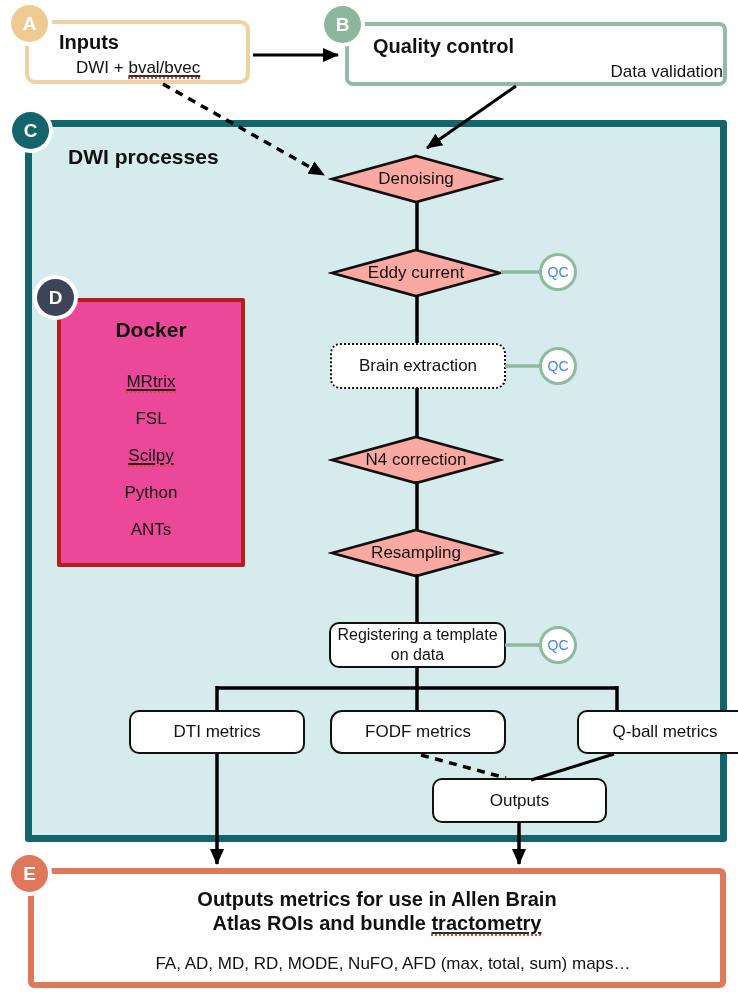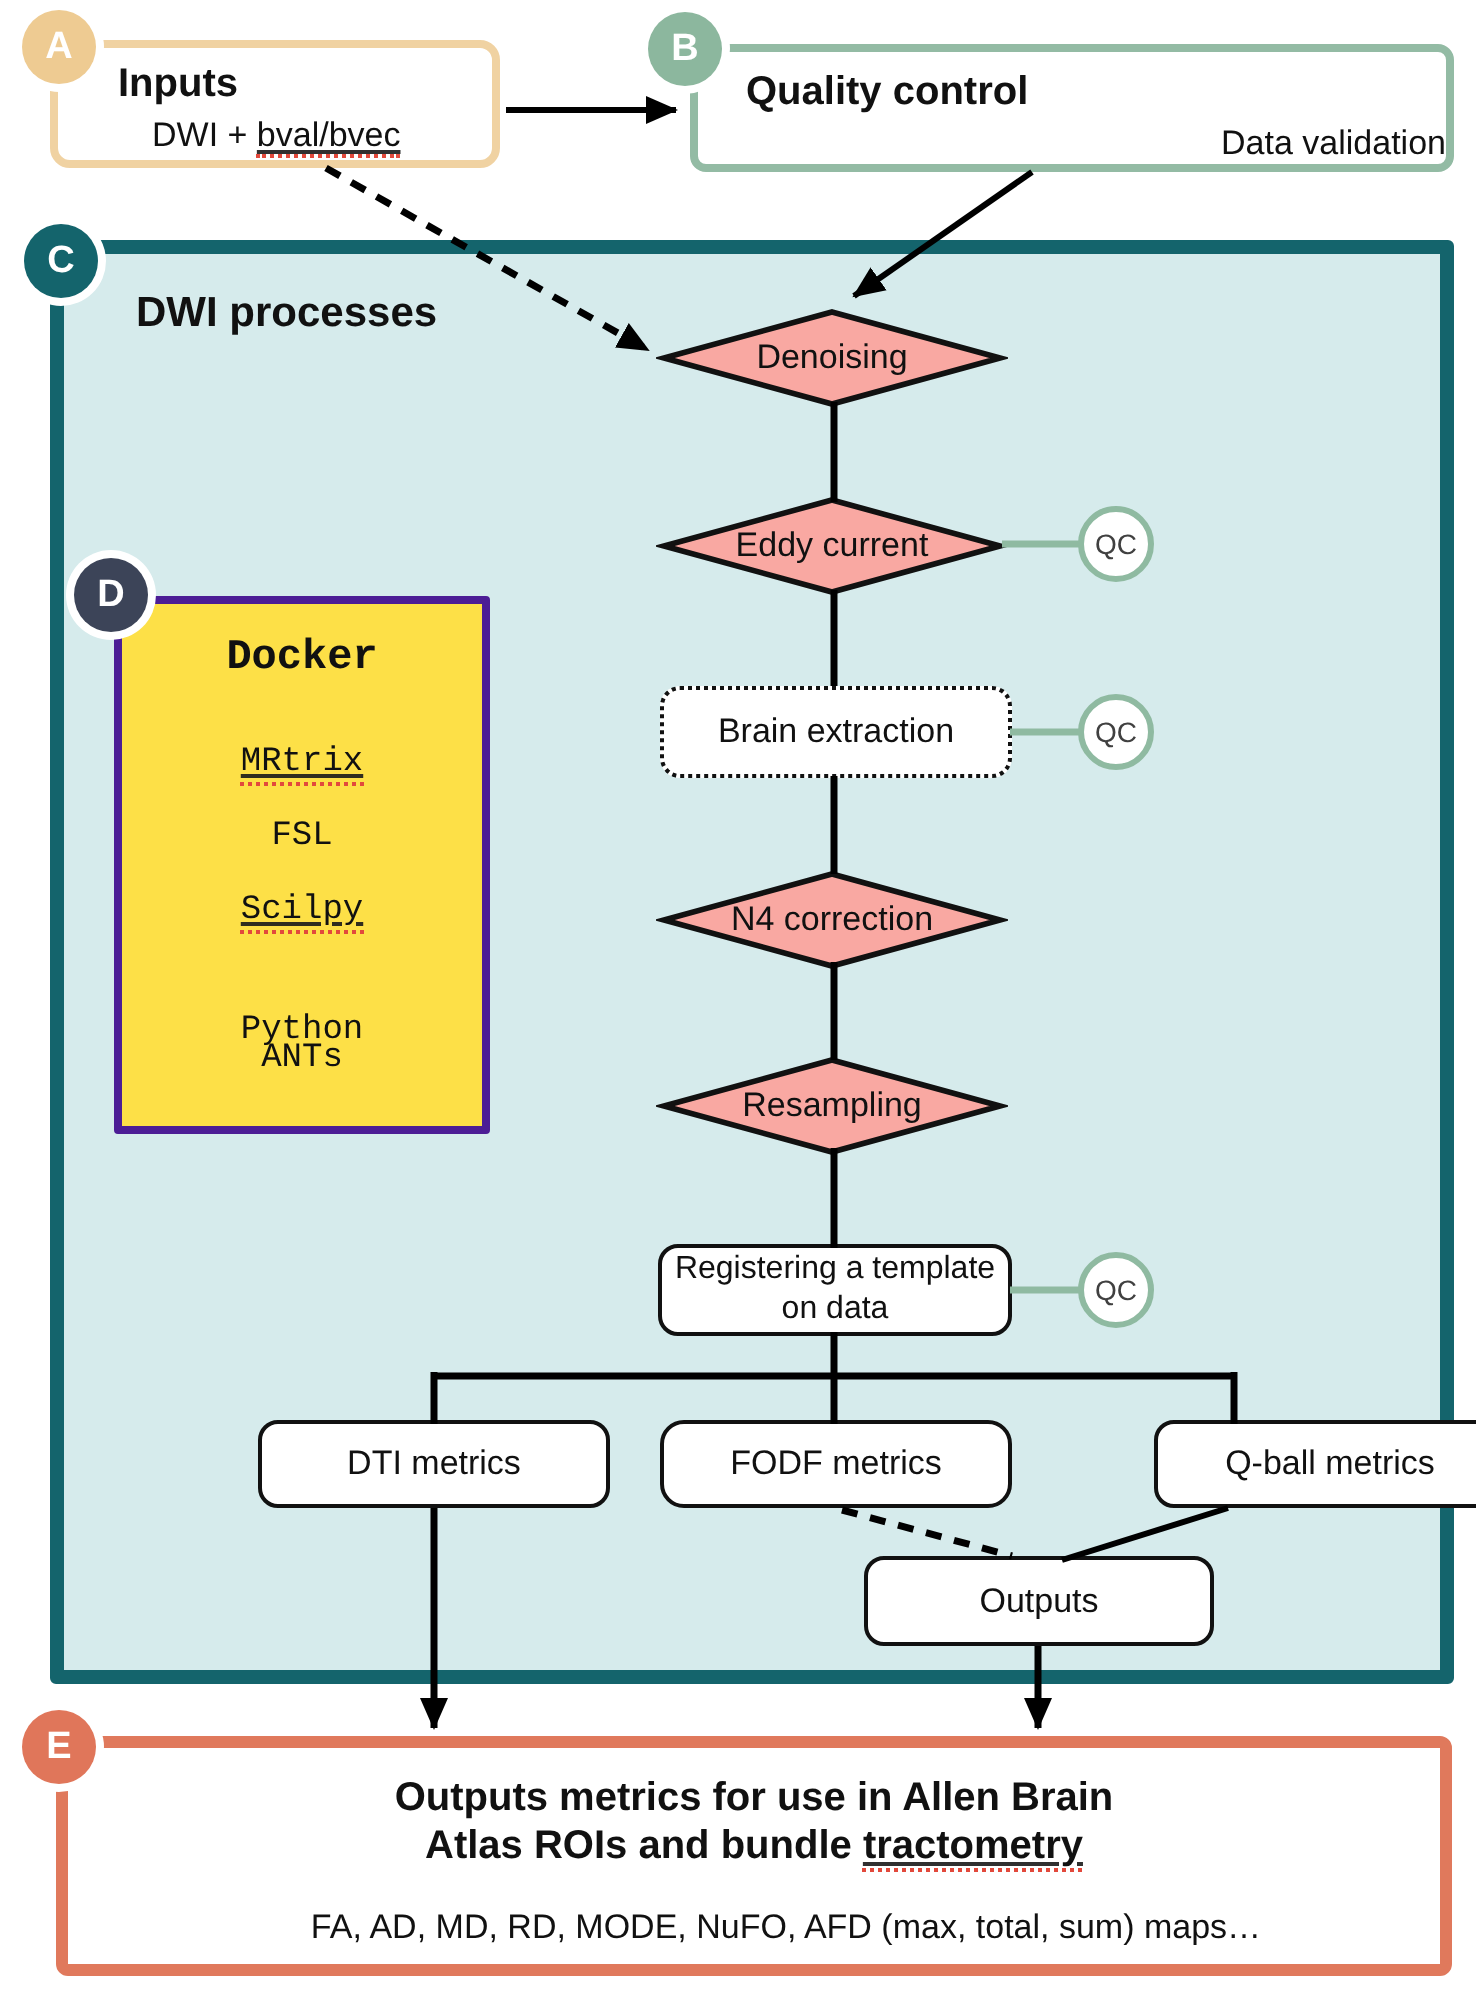--- a/index.html
+++ b/index.html
@@ -39,26 +39,25 @@
 
   .c-box {
     position: absolute;
     background: #d6ebec;
     border: 7px solid #14646c;
     border-radius: 3px;
     z-index: 1;
   }
   .d-box {
     position: absolute;
-    background: #fde047;
-    border: 4px solid #4c1d95;
+    background: #ec4899;
+    border: 4px solid #b91c1c;
     border-radius: 2px;
     z-index: 2;
     text-align: center;
-    font-family: Liberation Mono, monospace;
   }
 
   .title-20 { font-size: 20px; font-weight: 700; line-height: 24px; }
   .body-17  { font-size: 17px; line-height: 21px; }
 
   
   .misspell {
     text-decoration-line: underline;
     text-decoration-thickness: 1.5px;
     text-decoration-color: rgba(25,25,25,0.9);
@@ -87,21 +86,21 @@
   }
   .node.dotted { border-style: dotted; border-width: 2.5px; }
   .node.small-text { font-size: 16px; line-height: 20px; }
 
   .qc-circle {
     position: absolute;
     width: 38px; height: 38px;
     border-radius: 50%;
     background: #fff;
     border: 3.5px solid #8fbaa1;
-    color: #404040;
+    color: #3b82f6;
     font-size: 14px;
     display: flex; align-items: center; justify-content: center;
     z-index: 3;
   }
 
   
   #wires {
     position: absolute; inset: 0;
     width: 738px; height: 1005px;
     z-index: 4;
@@ -170,21 +169,21 @@
   <div class="badge" style="left:324px; top:6px; background:#8cb79e;">B</div>
 
   <div class="d-box" style="left:57px; top:298px; width:188px; height:269px;">
     <div class="title-20 abs" style="left:0; top:16px; width:100%; text-align:center; font-size:21px;">Docker</div>
     <div class="docker-item" style="top:70px;">
       <span class="misspell">MRtrix</span></div>
     <div class="docker-item" style="top:107px;">
       <span>FSL</span></div>
     <div class="docker-item" style="top:144px;">
       <span class="misspell">Scilpy</span></div>
-    <div class="docker-item" style="top:181px;margin-top:23px;">
+    <div class="docker-item" style="top:181px;">
       <span>Python</span></div>
     <div class="docker-item" style="top:218px;">
       <span>ANTs</span></div>
   </div>
   <div class="badge" style="left:37px; top:279px; background:#3c4458;">D</div>
 
   <div class="diamond" style="left:328px; top:154px;">
     <svg viewBox="0 0 176 50" preserveAspectRatio="none">
       <polygon points="88,2 172,25 88,48 4,25" fill="#f9a8a2" stroke="#111" stroke-width="2.8"></polygon>
       </svg>

